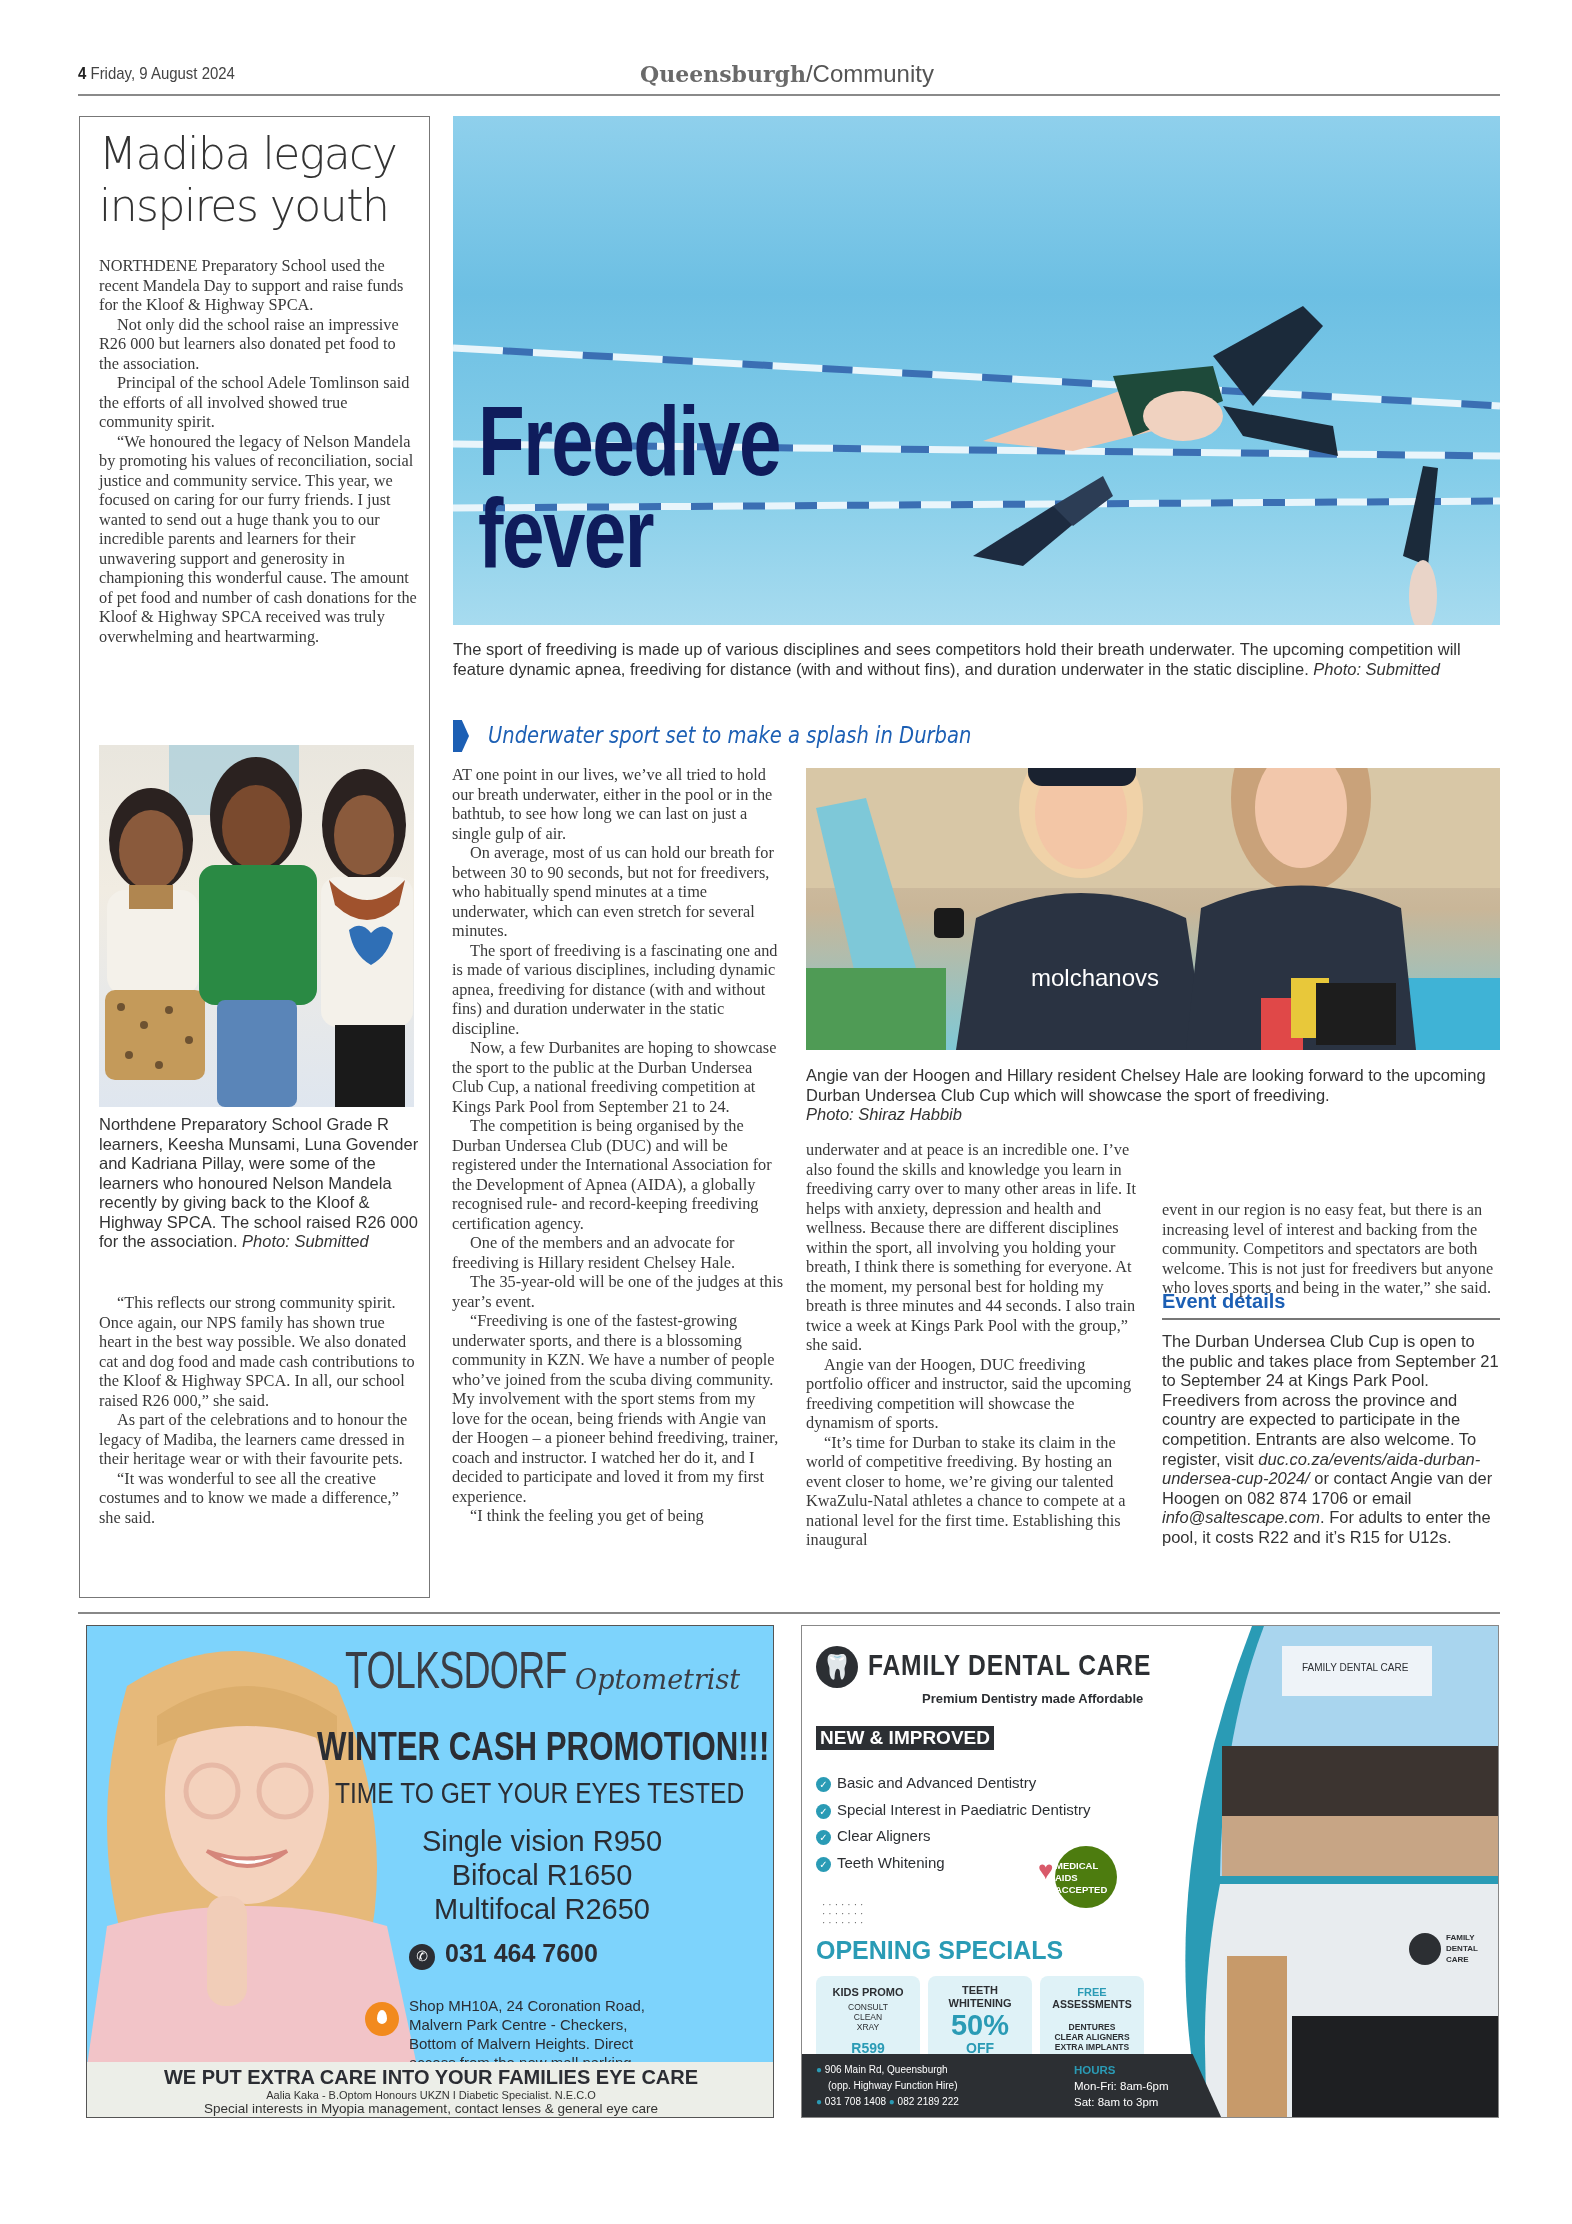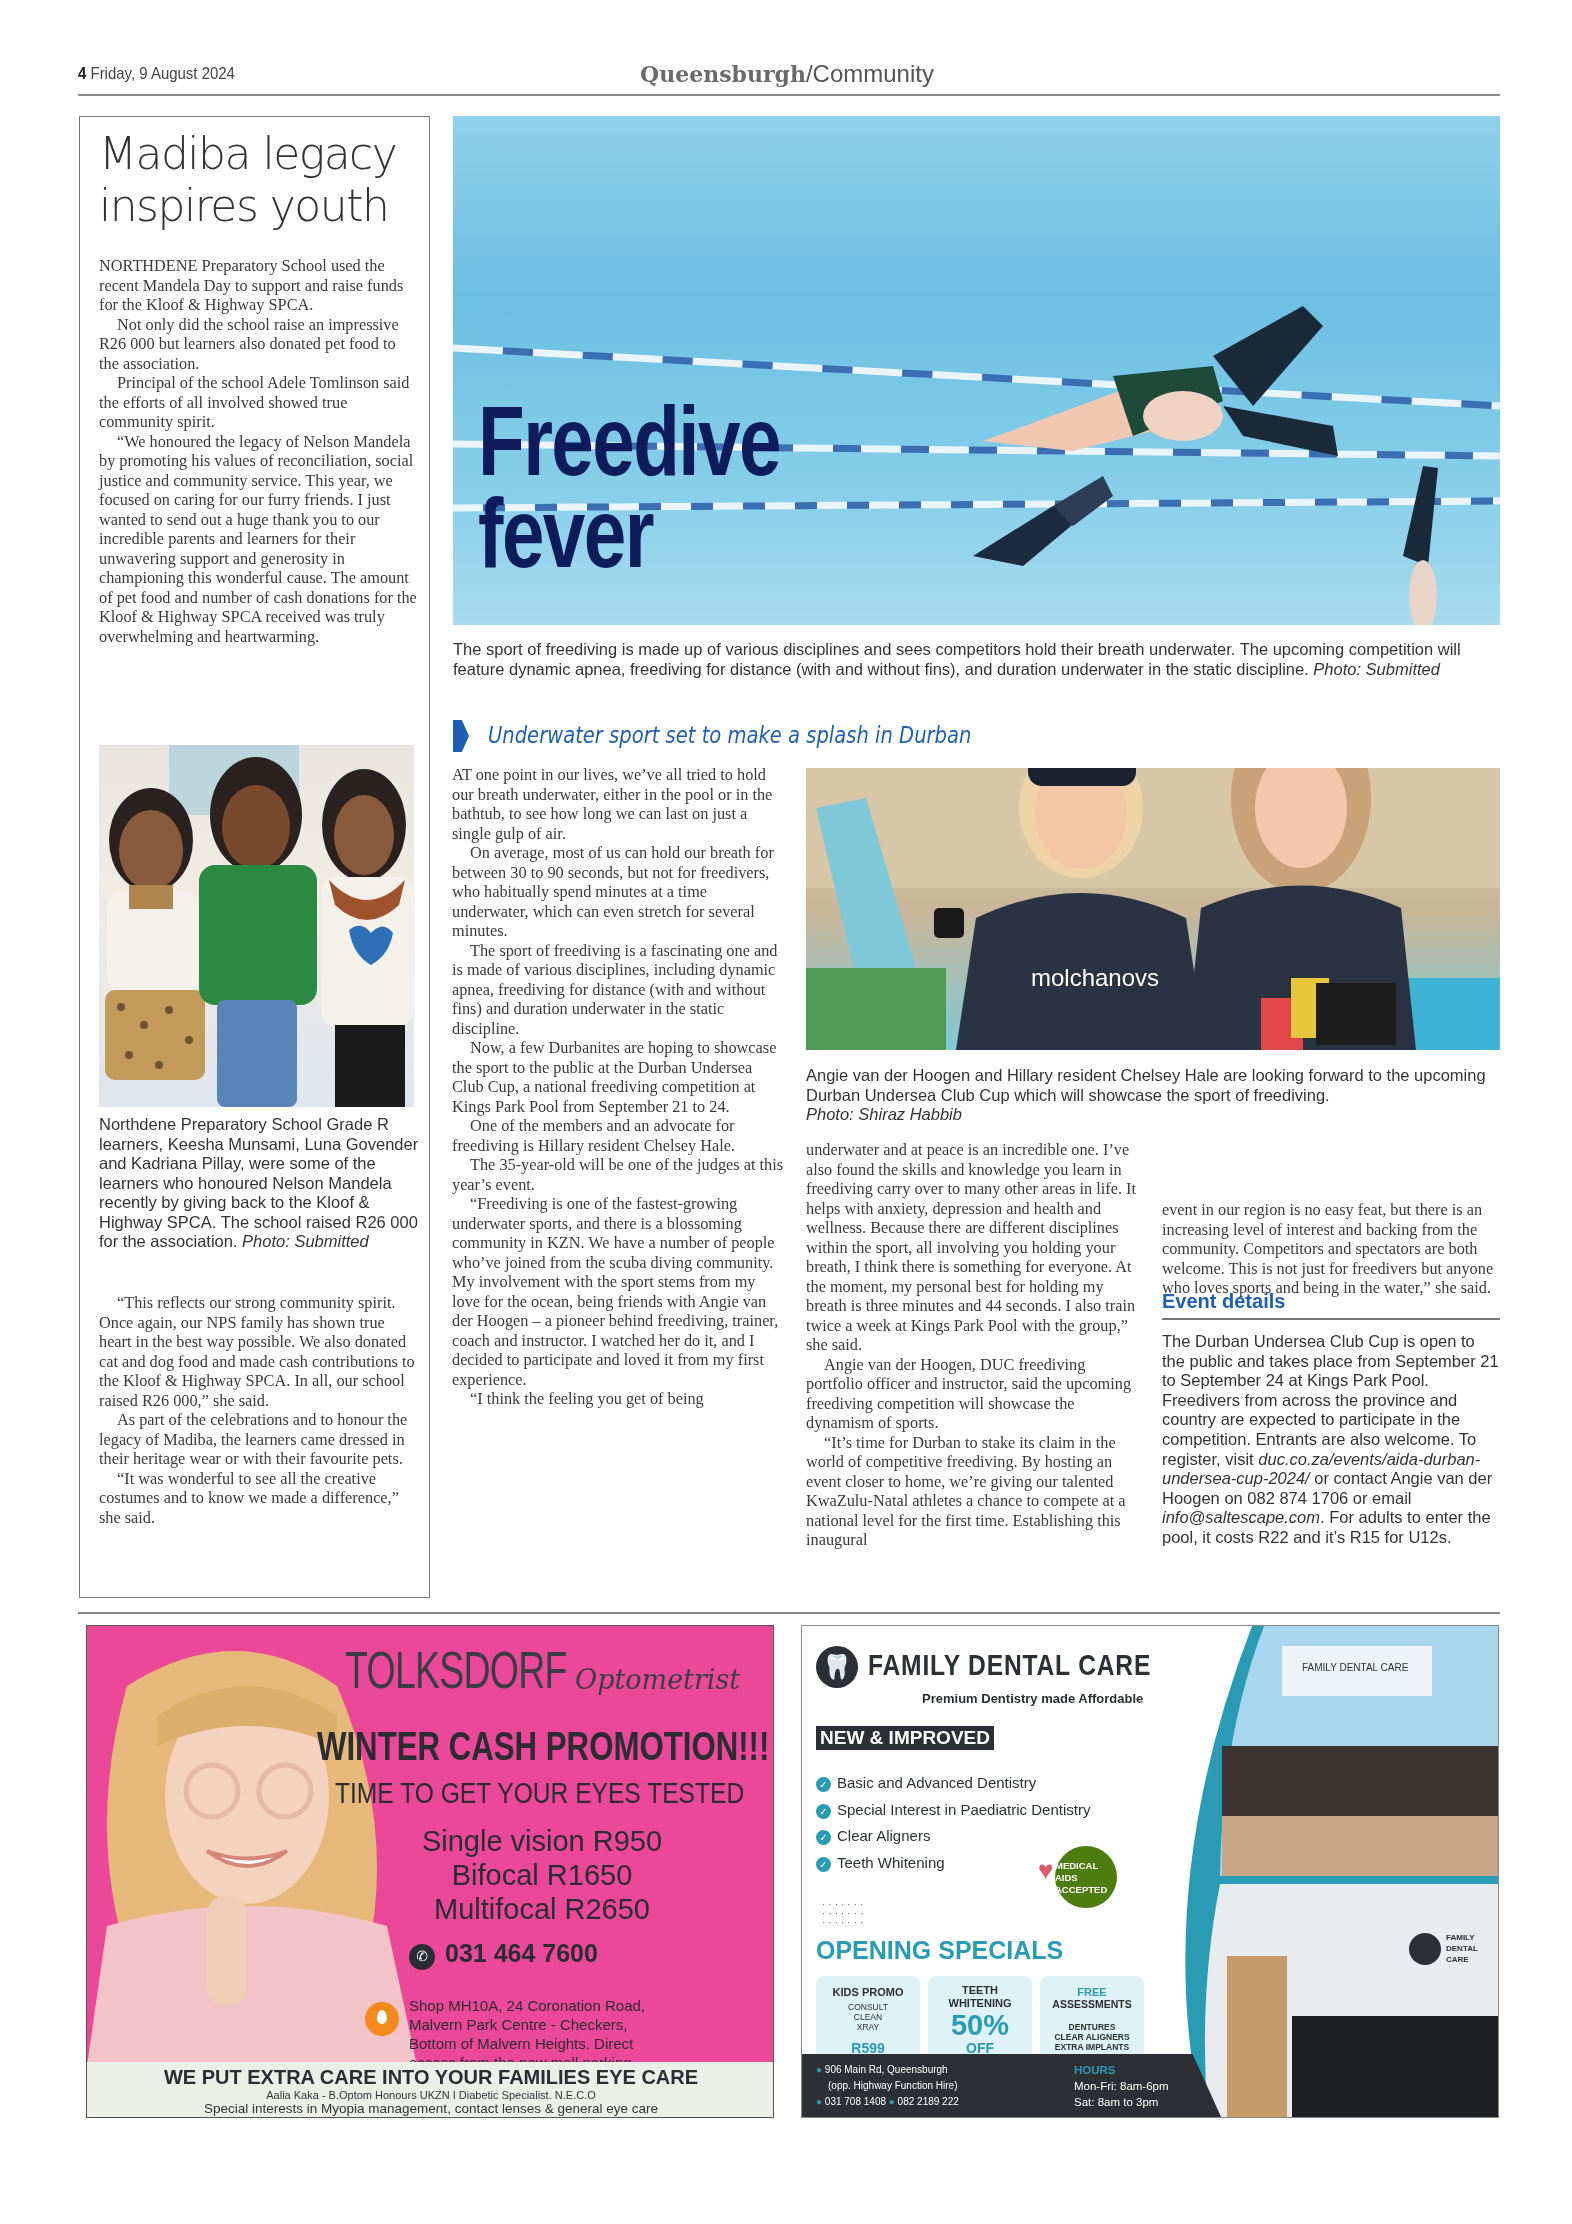--- a/index.html
+++ b/index.html
@@ -33,21 +33,21 @@
   .col2{left:452px;top:765px;width:334px}
   .col3{left:806px;top:1140px;width:336px}
   .col4{left:1162px;top:1200px;width:338px}
   .women-photo{left:806px;top:768px;width:694px;height:282px;background:linear-gradient(180deg,#d9cbb3 0%,#c9b698 50%,#7fc9d6 100%);overflow:hidden}
   .women-cap{left:806px;top:1066px;width:694px}
   .event-title{left:1162px;top:1290px;font-family:"Liberation Sans",sans-serif;font-weight:700;font-size:20px;color:#1c5fb4}
   .event-rule{left:1162px;top:1318px;width:338px;height:1.5px;background:#777}
   .event-body{left:1162px;top:1332px;width:338px;font-family:"Liberation Sans",sans-serif;font-size:16.5px;line-height:19.6px;color:#333}
   .section-rule{left:78px;top:1612px;width:1422px;height:1.5px;background:#888}
   
-  .ad1{left:86px;top:1625px;width:688px;height:493px;border:1.5px solid #555;background:#ec4899;overflow:hidden}
+  .ad1{left:86px;top:1625px;width:688px;height:493px;border:1.5px solid #555;background:#7dd3fc;overflow:hidden}
   .ad2{left:801px;top:1625px;width:698px;height:493px;border:1.5px solid #888;background:#fff;overflow:hidden}
   .sans{font-family:"Liberation Sans",sans-serif}
 </style>
 </head>
 <body>
 
 <div class="abs hdr-left">
   <b>4</b>
   <span>Friday, 9 August 2024</span>
 </div>
@@ -147,20 +147,21 @@
 </div>
 
 <div class="abs sub-marker"></div>
 <div class="abs sub-title">Underwater sport set to make a splash in Durban</div>
 
 <div class="abs body col2">
   <p class="first">AT one point in our lives, we’ve all tried to hold our breath underwater, either in the pool or in the bathtub, to see how long we can last on just a single gulp of air.</p>
   <p>On average, most of us can hold our breath for between 30 to 90 seconds, but not for freedivers, who habitually spend minutes at a time underwater, which can even stretch for several minutes.</p>
   <p>The sport of freediving is a fascinating one and is made of various disciplines, including dynamic apnea, freediving for distance (with and without fins) and duration underwater in the static discipline.</p>
   <p>Now, a few Durbanites are hoping to showcase the sport to the public at the Durban Undersea Club Cup, a national freediving competition at Kings Park Pool from September 21 to 24.</p>
+  <p>The competition is being organised by the Durban Undersea Club (DUC) and will be registered under the International Association for the Development of Apnea (AIDA), a globally recognised rule- and record-keeping freediving certification agency.</p>
   <p>One of the members and an advocate for freediving is Hillary resident Chelsey Hale.</p>
   <p>The 35-year-old will be one of the judges at this year’s event.</p>
   <p>“Freediving is one of the fastest-growing underwater sports, and there is a blossoming community in KZN. We have a number of people who’ve joined from the scuba diving community. My involvement with the sport stems from my love for the ocean, being friends with Angie van der Hoogen – a pioneer behind freediving, trainer, coach and instructor. I watched her do it, and I decided to participate and loved it from my first experience.</p>
   <p>“I think the feeling you get of being</p>
 </div>
 
 <div class="abs women-photo">
   <svg width="694" height="282" viewBox="0 0 694 282">
     <rect x="0" y="0" width="694" height="120" fill="#d8c7a6"></rect>
     <path d="M10 40 L60 30 L110 200 L50 210Z" fill="#7ec8d8"></path>

